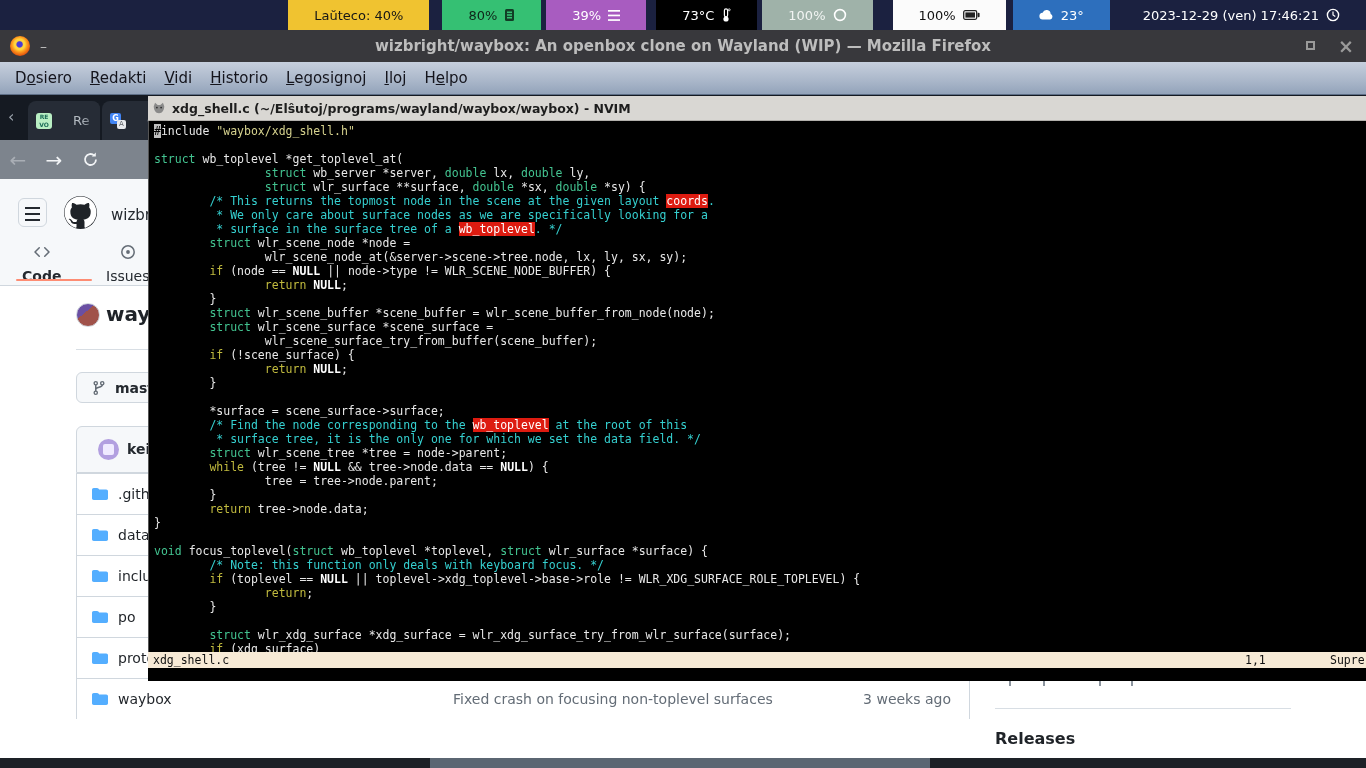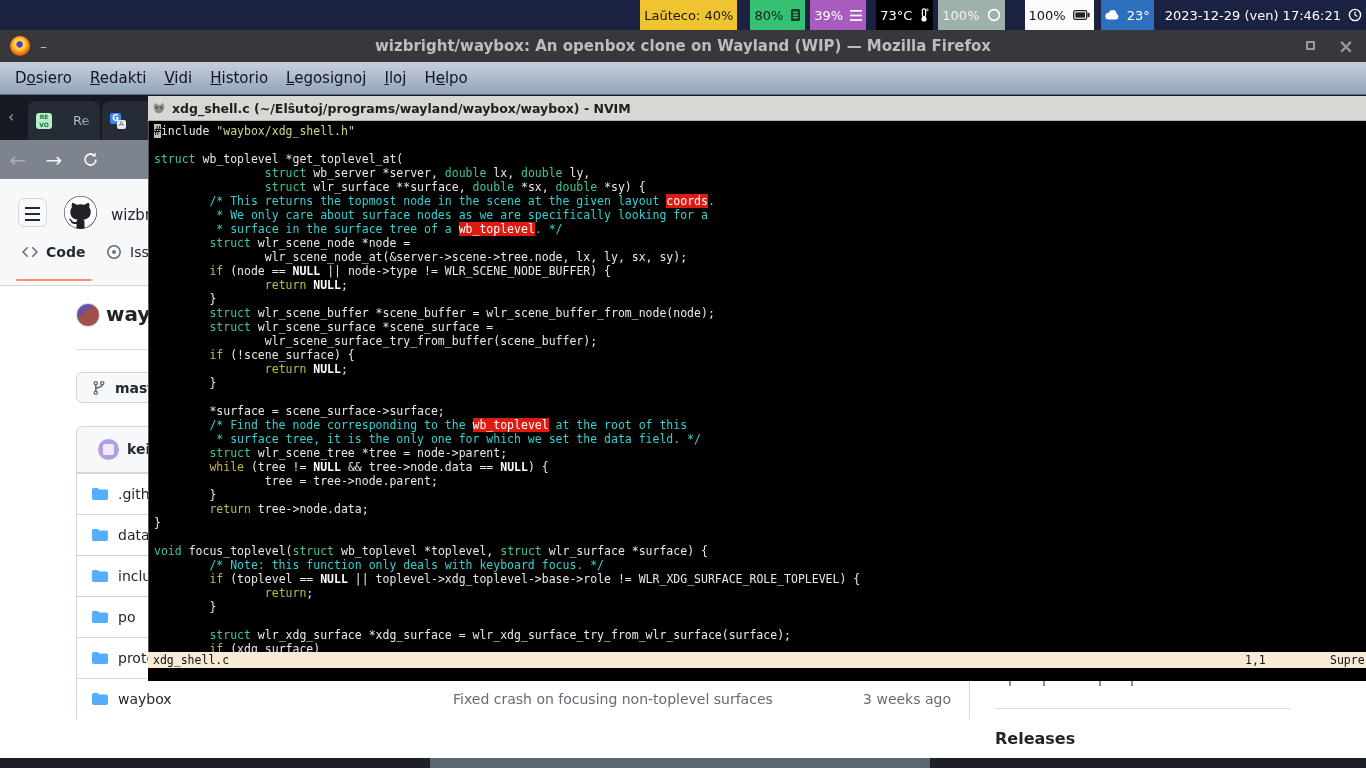--- a/index.html
+++ b/index.html
@@ -3,21 +3,21 @@
 <meta charset="utf-8">
 <style>
   * { margin:0; padding:0; box-sizing:border-box; }
   html,body { width:1366px; height:768px; overflow:hidden; background:#000; }
   body { font-family:"DejaVu Sans", sans-serif; }
   #screen { position:relative; width:1366px; height:768px; overflow:hidden; background:#fff; }
 
   
   #statusbar { position:absolute; left:0; top:0; width:1366px; height:30px;
     background:#1b2140; display:flex; justify-content:flex-end; align-items:stretch; }
-  .seg { display:flex; align-items:center; gap:7px; padding:0 4px; font-size:13px; white-space:nowrap; }
+  .seg { display:flex; align-items:center; gap:7px; padding:0 26px; font-size:13px; white-space:nowrap; }
   .seg svg { display:block; }
 
   
   #titlebar { position:absolute; left:0; top:30px; width:1366px; height:32px; background:#38383c; }
   #ff-logo { position:absolute; left:10px; top:6px; width:20px; height:20px; border-radius:50%;
     background:radial-gradient(circle at 48% 42%, #4a3bd6 0 17%, #ffd43d 24% 34%, #ff9c1e 48%, #e2540e 72%, #ffb84d 100%); }
   #min-btn { position:absolute; left:40px; top:8px; width:12px; height:16px; color:#b9b9b9; font-size:14px; line-height:16px; }
   #win-title { position:absolute; left:0; right:0; top:0; height:48px; line-height:32px; text-align:center;
     color:#bdbdbd; font-size:15px; font-weight:600; }
   #max-btn { position:absolute; left:1306px; top:11px; width:9px; height:9px; border:2px solid #9a9a9a; }
@@ -53,21 +53,21 @@
   #reload-btn svg { display:block; margin:0 auto; }
 
   
   #page { position:absolute; left:0; top:179px; width:1366px; height:579px; background:#fff; }
   #gh-header { position:absolute; left:0; top:0; width:1366px; height:107px; background:#f6f8fa; border-bottom:1px solid #d0d7de; }
   #hamburger { position:absolute; left:18px; top:19px; width:29px; height:29px; border:1px solid #d0d7de; border-radius:6px; background:#f6f8fa; }
   #hamburger i { display:block; width:15px; height:2px; background:#24292f; margin:4px auto 0; }
   #hamburger i:first-child { margin-top:8px; }
   #octocat { position:absolute; left:64px; top:17px; width:33px; height:33px; border-radius:50%; background:#1f2328; }
   #gh-repo-text { position:absolute; left:111px; top:27px; font-size:15px; color:#24292f; white-space:nowrap; }
-  .gh-tab { position:absolute; top:65px; display:flex; align-items:center; gap:8px; color:#24292f; font-size:14px; }
+  .gh-tab { position:absolute; top:65px; display:flex; align-items:center; gap:8px; color:#24292f; font-size:14px;flex-direction:column; }
   #tab-code { left:22px; font-weight:600; }
   #tab-issues { left:106px; font-weight:400; white-space:nowrap; }
   .gh-tab svg { flex:none; }
   #code-underline { position:absolute; left:16px; top:100px; width:76px; height:2px; background:#fd8c73; border-radius:2px; }
 
   #repo-avatar { position:absolute; left:76px; top:124px; width:24px; height:24px; border-radius:50%;
     background:linear-gradient(140deg,#6a4fa3 0 38%, #a0524a 38%); border:1px solid #d0d7de; }
   #repo-title { position:absolute; left:106px; top:123px; font-size:20px; font-weight:600; color:#1f2328; white-space:nowrap; }
   #title-divider { position:absolute; left:76px; top:170px; width:894px; height:1px; background:#d8dee4; }
 

